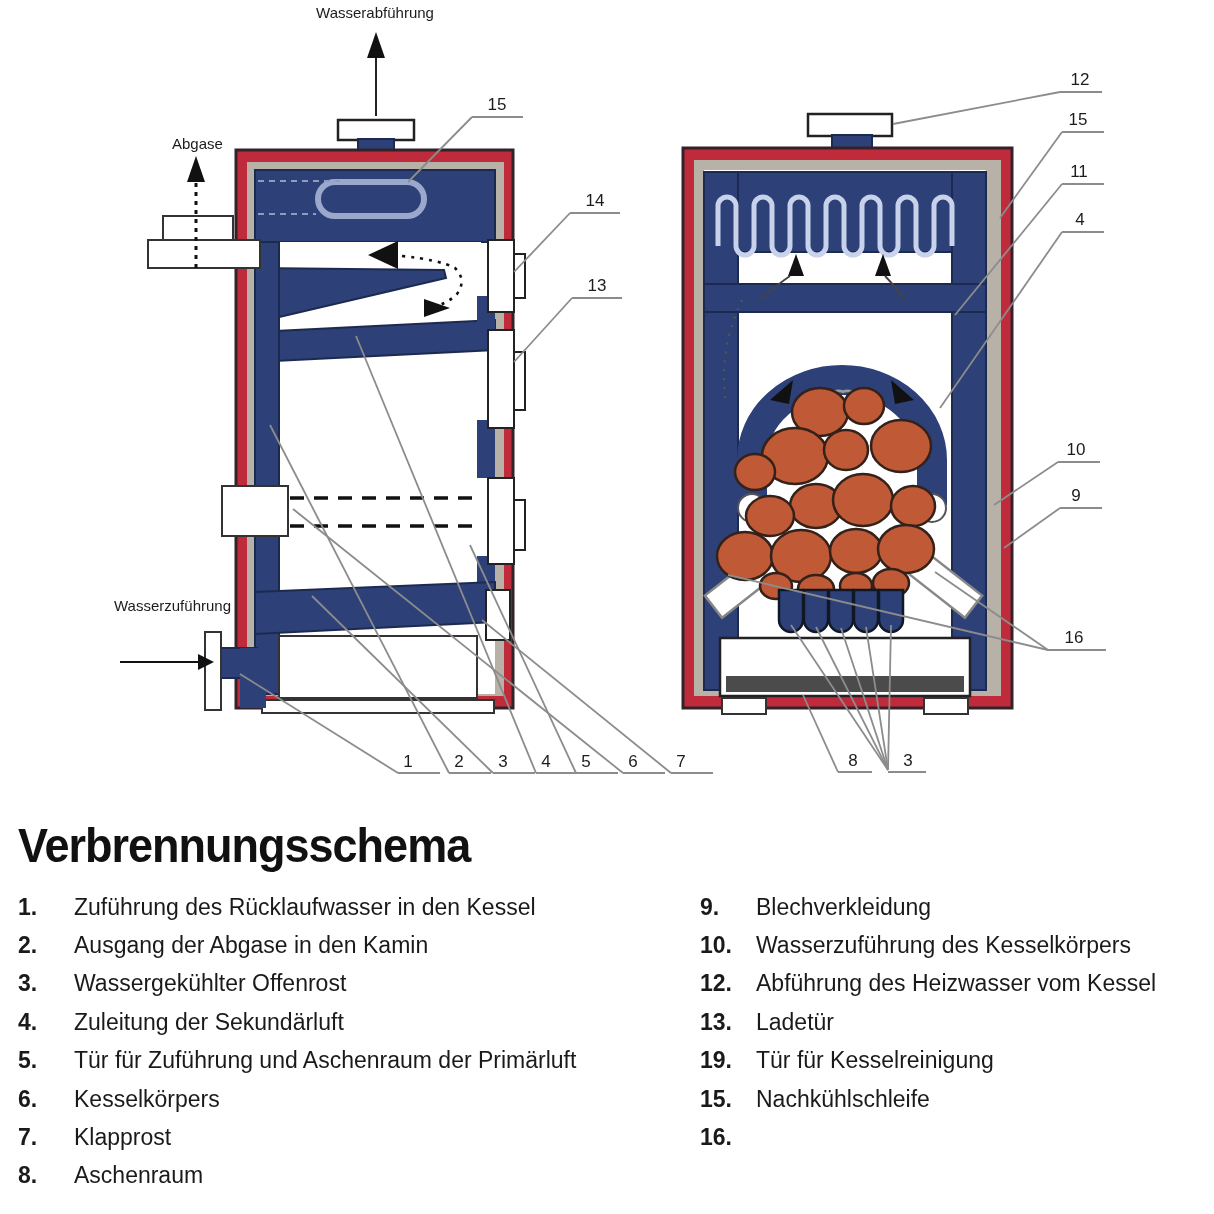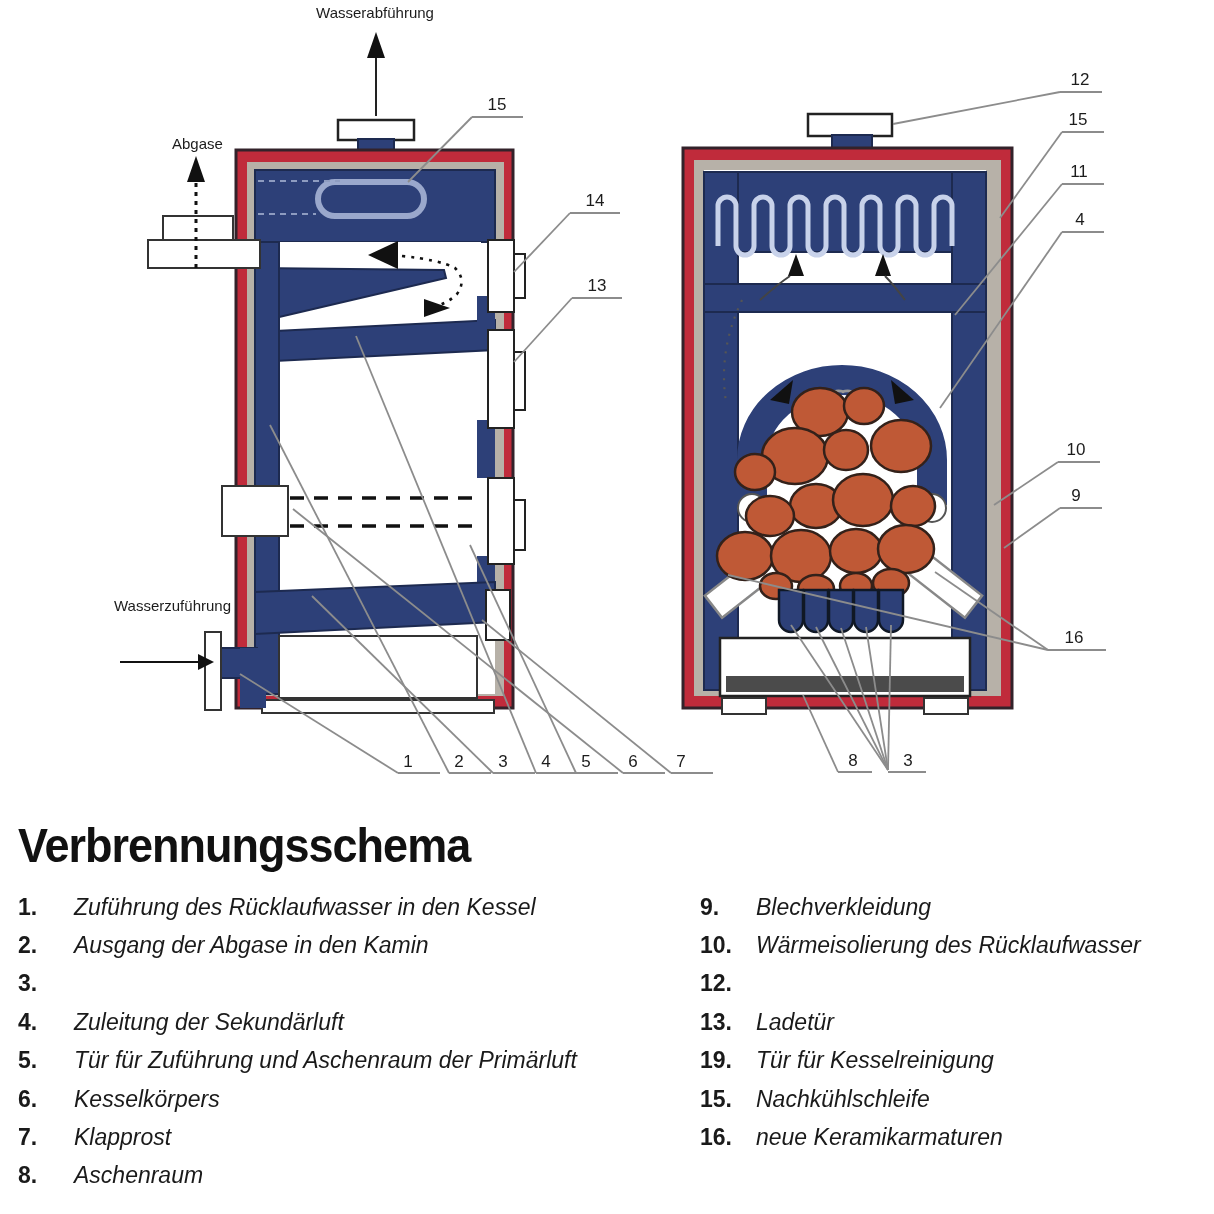--- a/index.html
+++ b/index.html
@@ -6,21 +6,21 @@
   .page{position:relative;width:1214px;height:1214px;background:#ffffff;overflow:hidden;
         font-family:"Liberation Sans",sans-serif;color:#1a1a1a;}
   .diagram-svg{position:absolute;left:0;top:0;}
   .page-title{position:absolute;left:18px;top:818px;margin:0;font-size:45px;font-weight:800;
               letter-spacing:-1px;color:#111;transform:scaleY(1.08);transform-origin:top left;}
   .legend-col{position:absolute;top:888px;}
   .legend-col.left{left:18px;width:660px;}
   .legend-col.right{left:700px;width:514px;}
   .legend-row{display:flex;align-items:center;height:38.4px;}
   .legend-num{flex:0 0 56px;font-weight:700;font-size:23px;}
-  .legend-txt{font-size:23px;white-space:nowrap;font-style:italic;}
+  .legend-txt{font-size:23px;white-space:nowrap;}
   svg text{font-family:"Liberation Sans",sans-serif;fill:#1c1c1c;}
   .hand{font-size:15px;}
   .num{font-size:17px;}
 </style>
 </head>
 <body>
 
 <div class="page">
 
 <svg class="diagram-svg" width="1214" height="800" viewBox="0 0 1214 800">
@@ -238,20 +238,21 @@
     <div class="legend-row">
         <span class="legend-num">1.</span>
         <span class="legend-txt">Zuführung des Rücklaufwasser in den Kessel</span>
       </div>
     <div class="legend-row">
         <span class="legend-num">2.</span>
         <span class="legend-txt">Ausgang der Abgase in den Kamin</span>
       </div>
     <div class="legend-row">
         <span class="legend-num">3.</span>
+        <span class="legend-txt">Wassergekühlter Offenrost</span>
       </div>
     <div class="legend-row">
         <span class="legend-num">4.</span>
         <span class="legend-txt">Zuleitung der Sekundärluft</span>
       </div>
     <div class="legend-row">
         <span class="legend-num">5.</span>
         <span class="legend-txt">Tür für Zuführung und Aschenraum der Primärluft</span>
       </div>
     <div class="legend-row">
@@ -268,36 +269,36 @@
       </div>
   </div>
 
   <div class="legend-col right">
     <div class="legend-row">
         <span class="legend-num">9.</span>
         <span class="legend-txt">Blechverkleidung</span>
       </div>
     <div class="legend-row">
         <span class="legend-num">10.</span>
-        <span class="legend-txt">Wärmeisolierung des Rücklaufwasser</span>
+        <span class="legend-txt">Wasserzuführung des Kesselkörpers</span>
       </div>
     <div class="legend-row">
         <span class="legend-num">12.</span>
+        <span class="legend-txt">Abführung des Heizwasser vom Kessel</span>
       </div>
     <div class="legend-row">
         <span class="legend-num">13.</span>
         <span class="legend-txt">Ladetür</span>
       </div>
     <div class="legend-row">
         <span class="legend-num">19.</span>
         <span class="legend-txt">Tür für Kesselreinigung</span>
       </div>
     <div class="legend-row">
         <span class="legend-num">15.</span>
         <span class="legend-txt">Nachkühlschleife</span>
       </div>
     <div class="legend-row">
         <span class="legend-num">16.</span>
-        <span class="legend-txt">neue Keramikarmaturen</span>
       </div>
   </div>
 
 </div>
 
 </body></html>

